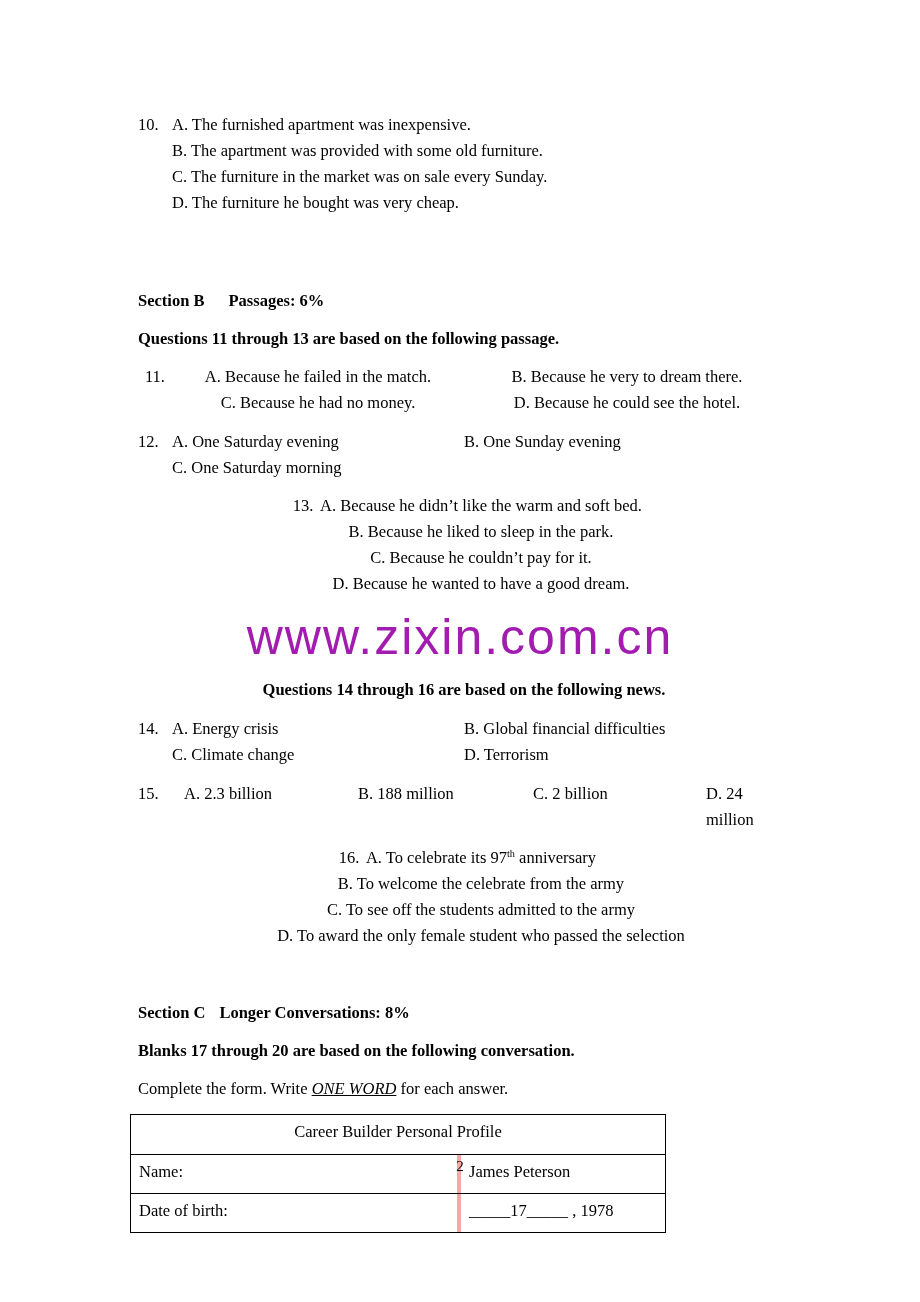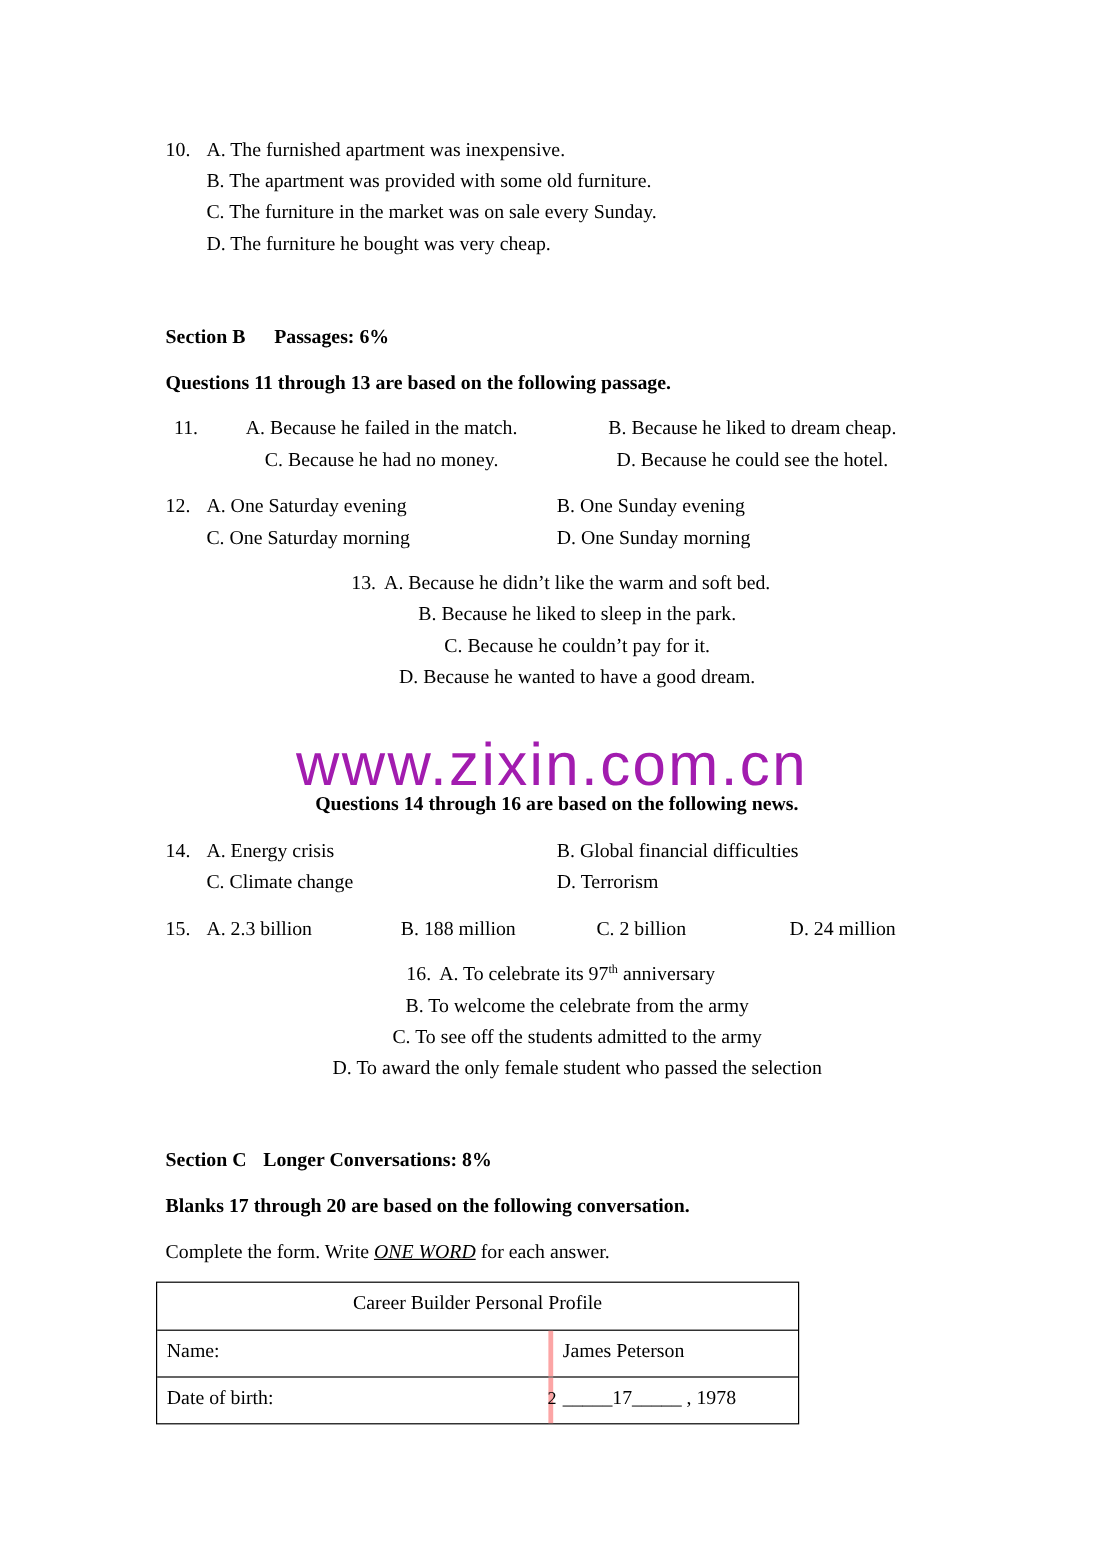--- a/index.html
+++ b/index.html
@@ -12,25 +12,25 @@
   .watermark{
     position:absolute;top:608px;left:0;width:100%;text-align:center;
     font-size:50px;color:#a21caf;letter-spacing:2px;z-index:0;
     font-family:Liberation Sans, sans-serif;white-space:nowrap;
   }
   .content{position:absolute;left:138px;top:112px;width:652px;z-index:1;}
   .line{line-height:26px;}
   .qnum{display:inline-block;width:34px;}
   .indent{padding-left:34px;}
   .cols3{display:grid;grid-template-columns:34px 292px 1fr;}
-  .cols5{display:grid;grid-template-columns:34px 162px 163px 161px 1fr;}
+  .cols5{display:grid;grid-template-columns:34px 162px 163px 161px 1fr;gap:12px;}
   .heading{font-weight:bold;}
   .h-main-b{margin-right:24px;}
   .h-main-c{margin-right:14px;}
-  .mt-sec{margin-top:52px;}
+  .mt-sec{margin-top:72px;}
   .mt-sec2{margin-top:80px;text-align:center;}
   .mt-sec3{margin-top:51px;}
   .mt-intro{margin-top:12px;}
   .mt-q{margin-top:12px;text-align:center;}
   .mt-q13{margin-top:13px;}
   sup{font-size:0.62em;vertical-align:super;line-height:0;}
   .em-word{font-weight:normal;font-style:italic;text-decoration:underline;}
   .form-table{margin-top:12px;margin-left:-8px;width:536px;border:1px solid #000;box-sizing:border-box;}
   .t-title{height:39px;text-align:center;padding-top:7px;box-sizing:border-box;}
   .t-row{display:flex;border-top:1px solid #000;height:39px;box-sizing:border-box;}
@@ -58,39 +58,38 @@
     <div class="line heading mt-sec">
       <span class="h-main-b">Section B</span><span>Passages: 6%</span>
     </div>
 
     <div class="line heading mt-intro">Questions 11 through 13 are based on the following passage.</div>
 
     <div class="mt-q">
       <div class="line cols3">
         <span class="qnum">11.</span>
         <span>A. Because he failed in the match.</span>
-        <span>B. Because he liked to dream cheap.</span>
+        <span>B. Because he very to dream there.</span>
       </div>
       <div class="line cols3">
         <span class="qnum"></span>
         <span>C. Because he had no money.</span>
         <span>D. Because he could see the hotel.</span>
       </div>
     </div>
 
     <div class="mt-q13">
       <div class="line cols3">
         <span class="qnum">12.</span>
         <span>A. One Saturday evening</span>
         <span>B. One Sunday evening</span>
       </div>
       <div class="line cols3">
         <span class="qnum"></span>
         <span>C. One Saturday morning</span>
-        <span>D. One Sunday morning</span>
       </div>
     </div>
 
     <div class="mt-q">
       <div class="line"><span class="qnum">13.</span><span>A. Because he didn’t like the warm and soft bed.</span></div>
       <div class="line indent">B. Because he liked to sleep in the park.</div>
       <div class="line indent">C. Because he couldn’t pay for it.</div>
       <div class="line indent">D. Because he wanted to have a good dream.</div>
     </div>
 

